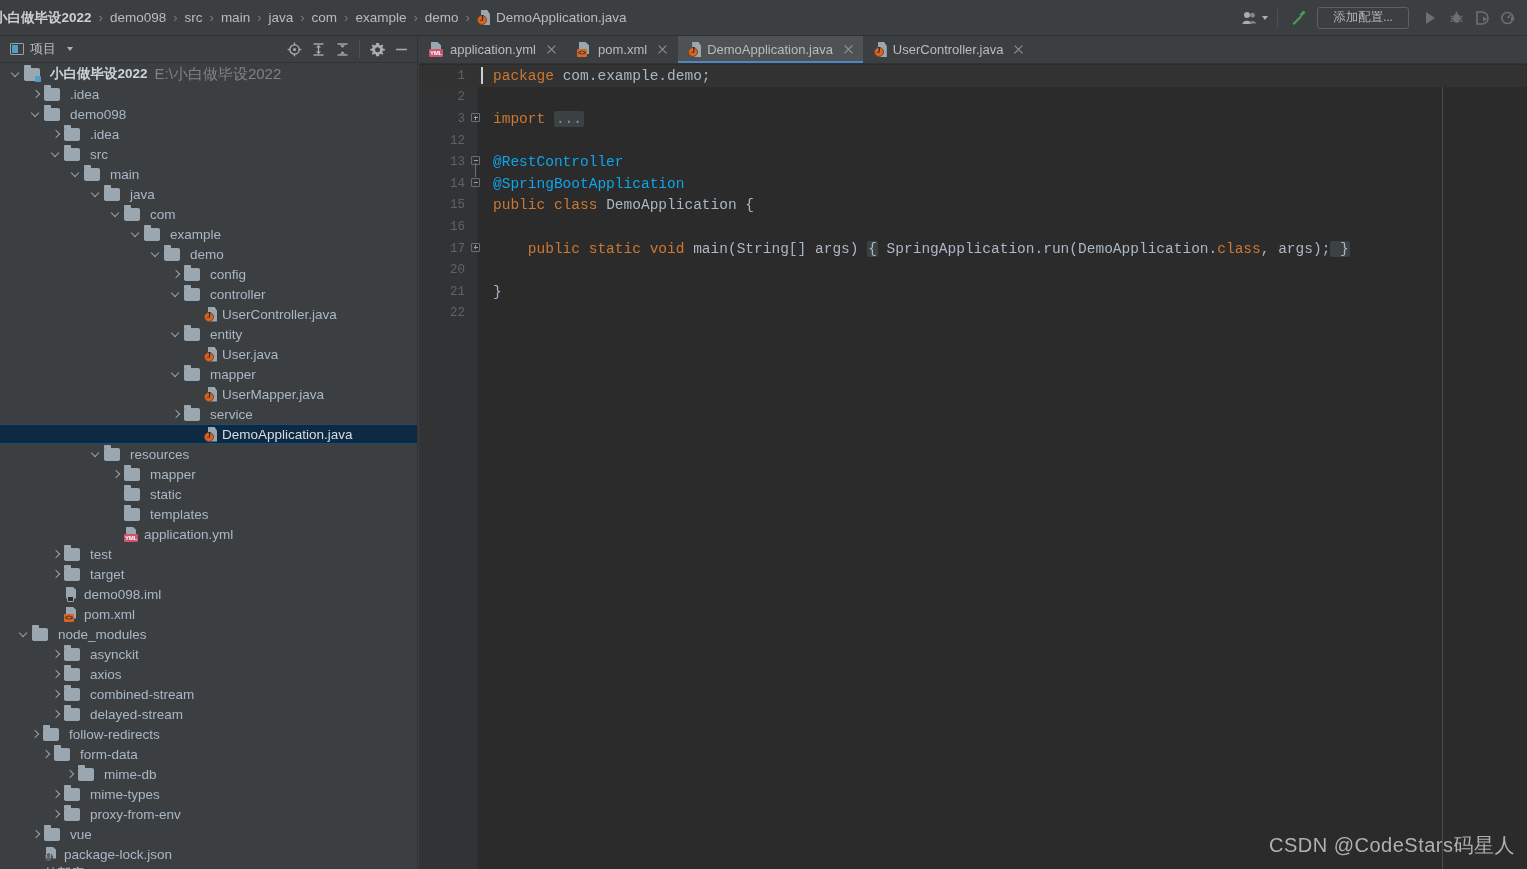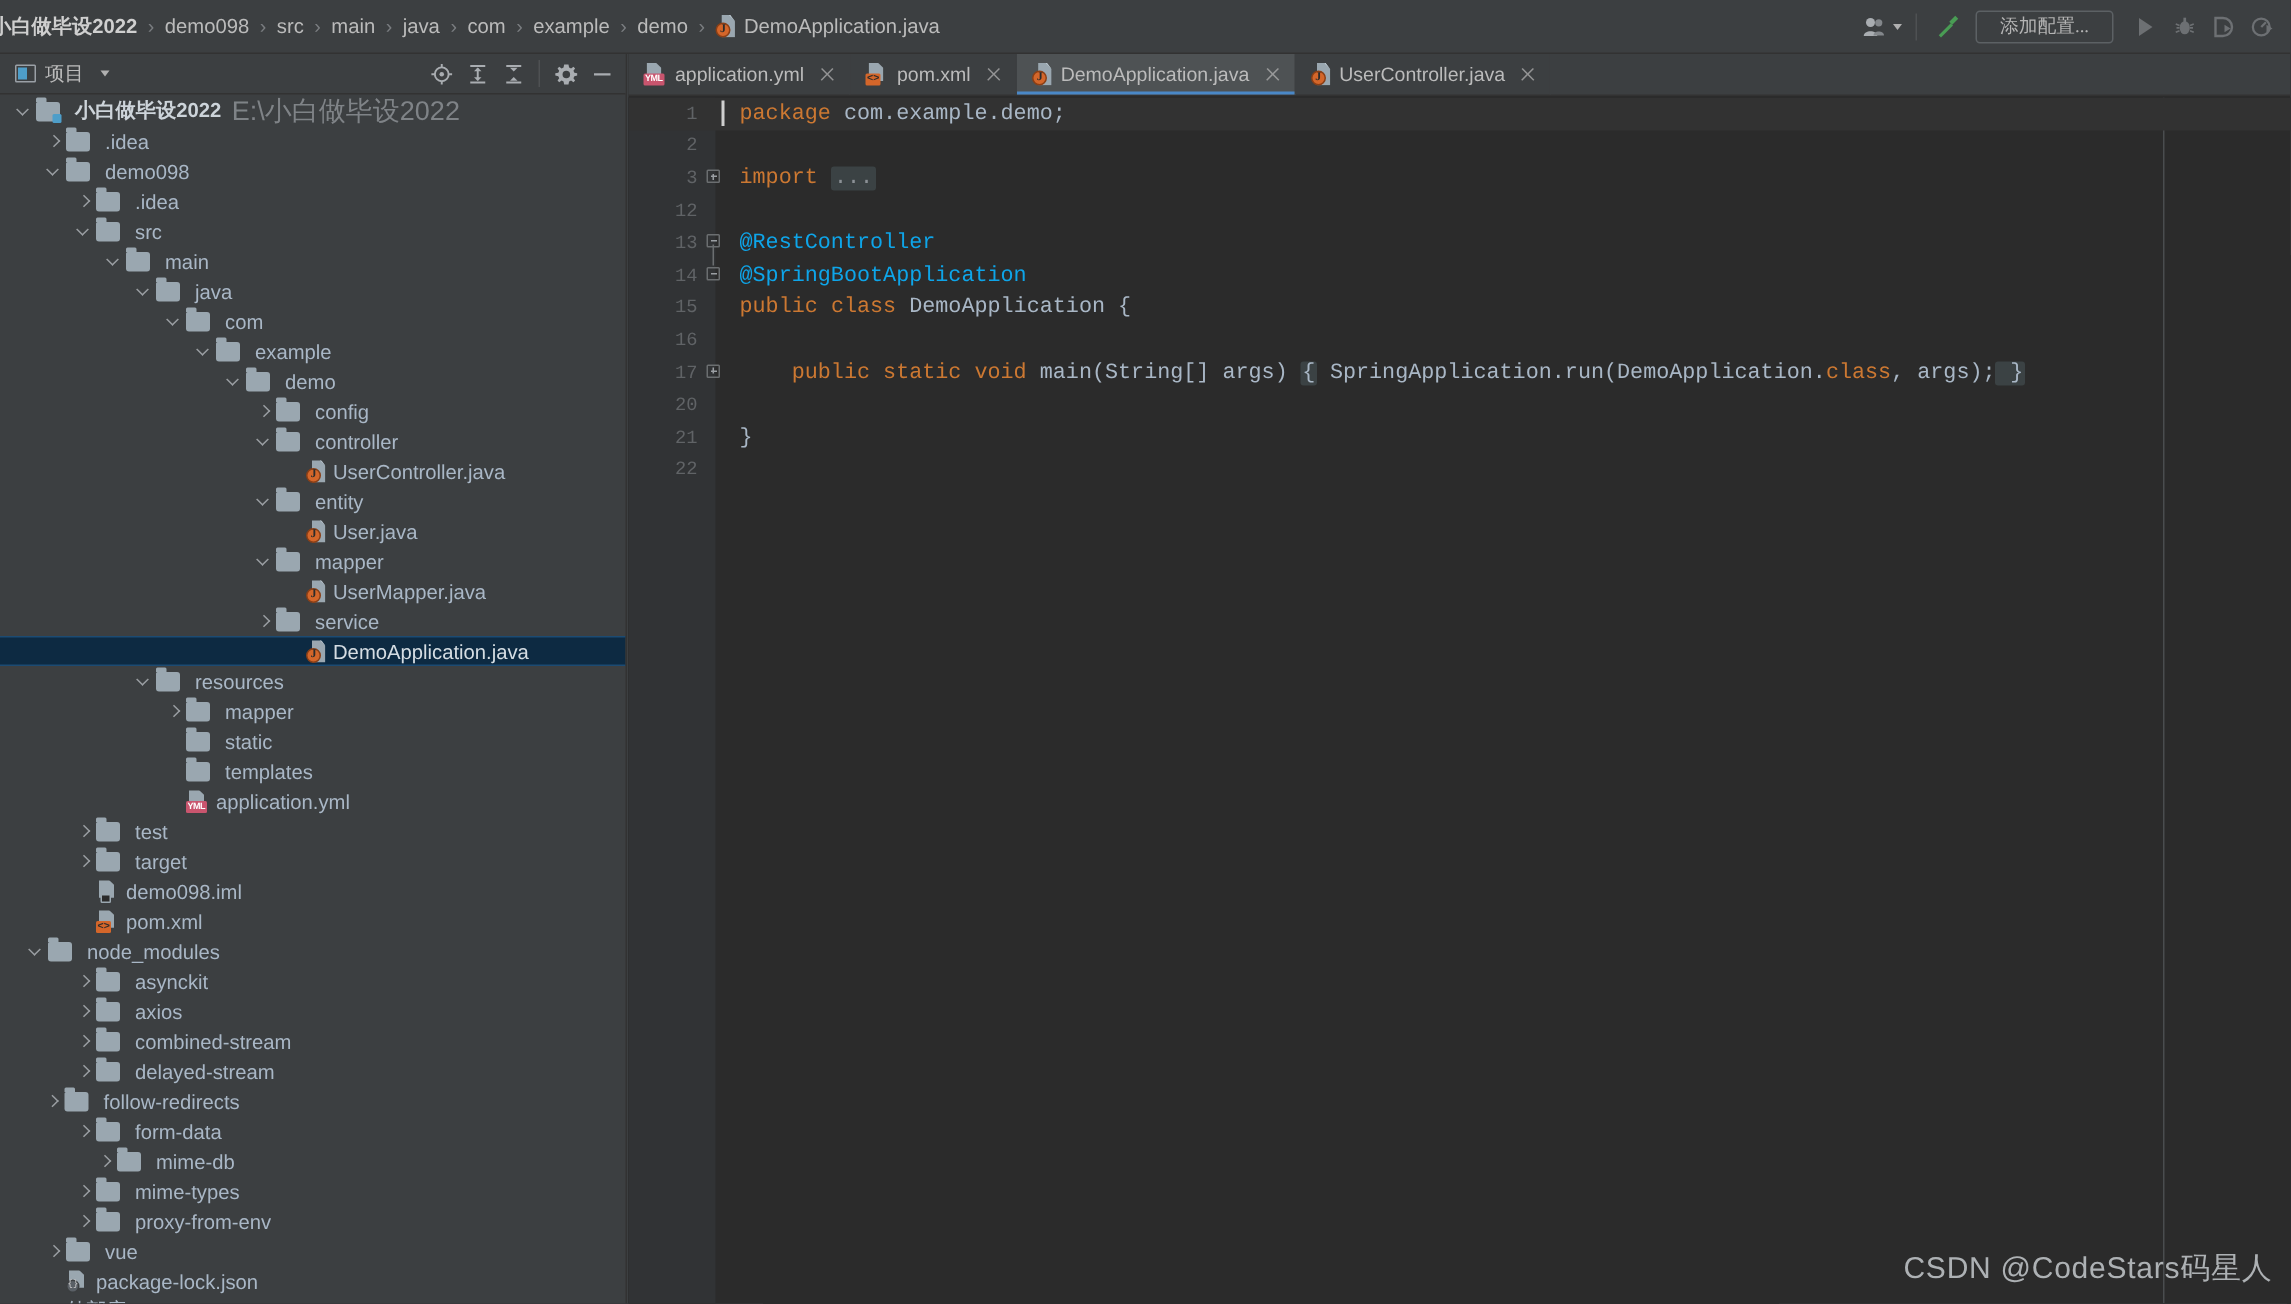--- a/index.html
+++ b/index.html
@@ -157,21 +157,21 @@
   .folder:before {
     content: ""; position: absolute; left: 0; top: -3px; width: 7px; height: 3px;
     background: #9aa7b0; border-radius: 1px 1px 0 0;
   }
   .folder.src:after {
     content:""; position:absolute; right:-1px; bottom:-1px; width:6px;height:6px;
     background:#4e9ec9; border-radius:1px;
   }
   .label { font-size: 13.5px; }
   .label.bold { font-weight: bold; color: #cdd4da; }
-  .path-note { font-size: 18px; color: #7f8387; margin-left: 7px; }
+  .path-note { font-size: 15px; color: #7f8387; margin-left: 7px; }
   .icowrap { margin-right: 5px; display: flex; align-items: center; }
 
   
   .editor-area { position: absolute; left: 419px; top: 36px; right: 0; bottom: 0; background: #2b2b2b; }
   .tabbar {
     height: 28px; background: #3c3f41; display: flex; align-items: stretch;
     border-bottom: 1px solid #323232;
   }
   .tab {
     display: flex; align-items: center; gap: 6px; padding: 0 8px 0 10px; font-size: 13px;
@@ -620,21 +620,21 @@
           </span>
           <span class="label">delayed-stream</span>
         </div>
         <div class="row" style="padding-left:29px">
           <span class="arrow right"></span>
           <span class="icowrap">
             <span class="folder"></span>
           </span>
           <span class="label">follow-redirects</span>
         </div>
-        <div class="row" style="padding-left:50px">
+        <div class="row" style="padding-left:40px">
           <span class="arrow right"></span>
           <span class="icowrap">
             <span class="folder"></span>
           </span>
           <span class="label">form-data</span>
         </div>
         <div class="row" style="padding-left:64px">
           <span class="arrow right"></span>
           <span class="icowrap">
             <span class="folder"></span>

